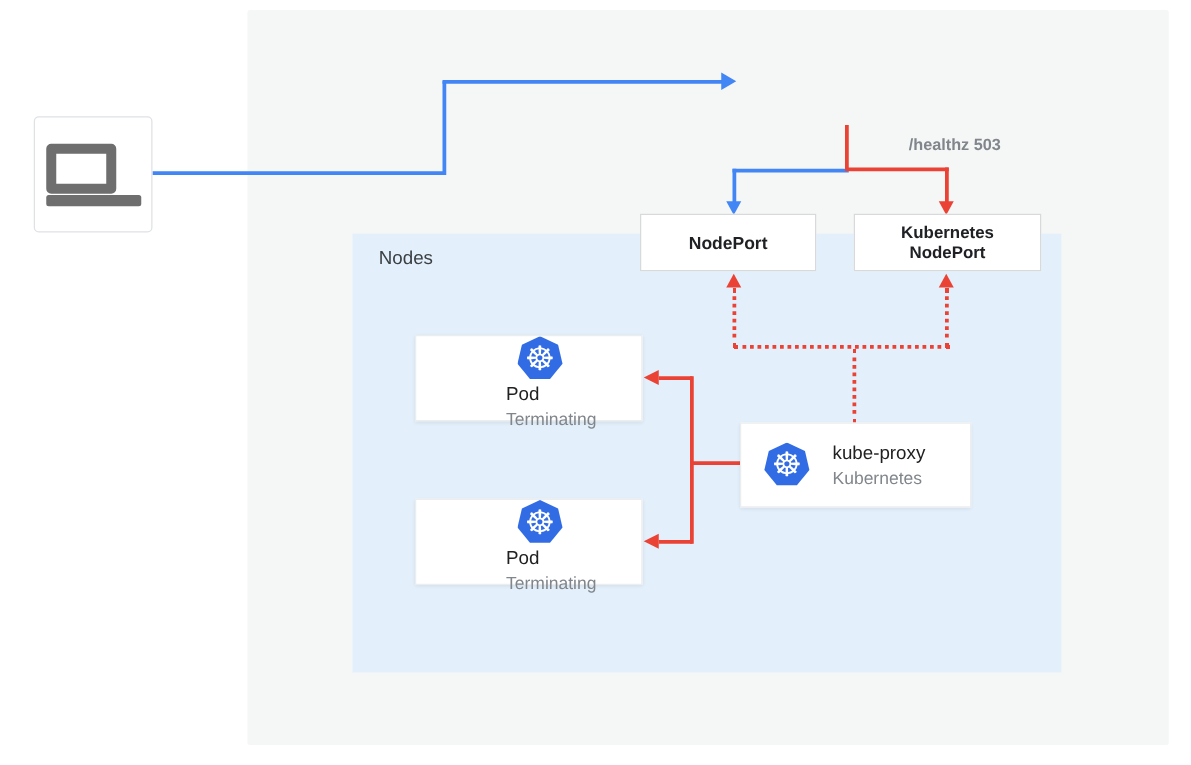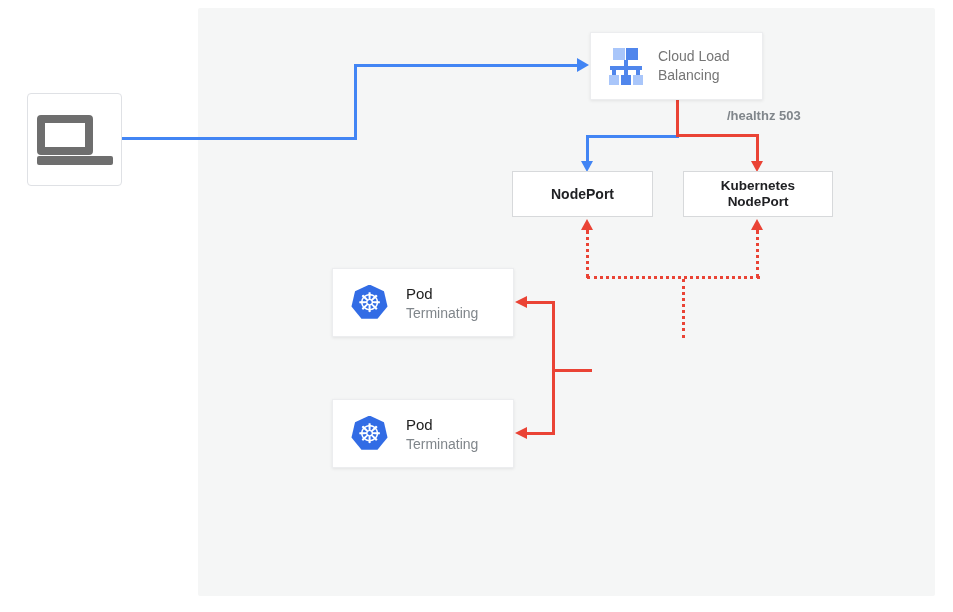--- a/index.html
+++ b/index.html
@@ -43,21 +43,21 @@
   .lb-b2{left:12px;top:27px;width:10px;height:10px;background:var(--lb-medium);}
   .lb-b3{left:24px;top:27px;width:10px;height:10px;background:var(--lb-light);}
 
   
   .nodeport-box{left:512px;top:171px;width:141px;height:46px;justify-content:center;font-weight:bold;font-size:14px;color:#202124;}
   .hc-box{left:683px;top:171px;width:150px;height:46px;flex-direction:column;justify-content:center;font-weight:bold;font-size:13.5px;line-height:16px;color:#202124;text-align:center;}
 
   
   .pod1{left:332px;top:268px;}
   .pod2{left:332px;top:399px;}
-  .pod-box{width:182px;height:69px;padding-left:18px;}
+  .pod-box{width:182px;height:69px;padding-left:18px;flex-direction:column;}
   .kp-box{left:592px;top:338px;width:185px;height:68px;padding-left:18px;}
   .node-text{margin-left:18px;}
   .node-title{font-size:15px;color:var(--dark-text);line-height:21px;}
   .node-sub{font-size:14px;color:var(--muted-text);line-height:19px;}
   .k8s-icon{width:37px;height:36px;background:var(--k8s);flex:0 0 auto;
     clip-path:polygon(50% 0%,89.1% 18.8%,98.7% 61.2%,71.7% 95.1%,28.3% 95.1%,1.3% 61.2%,10.9% 18.8%);
     display:flex;align-items:center;justify-content:center;}
   .k8s-icon::after{content:"\2638";color:#fff;font-size:27px;line-height:1;font-family:"DejaVu Sans",sans-serif;}
 
   
@@ -74,20 +74,23 @@
   .ar-left-red{border-right:12px solid var(--red);border-top:6.5px solid transparent;border-bottom:6.5px solid transparent;}
 
   .healthz{left:688px;top:108px;font-size:13px;font-weight:bold;color:var(--muted-text);margin-left:39px;}
 </style>
 </head>
 <body>
 
 <div class="canvas">
 
   <div class="abs panel"></div>
+  <div class="abs nodes-group">
+    <div class="nodes-label">Nodes</div>
+  </div>
 
   <div>
     <div class="seg blue" style="left:122px;top:137px;width:234px;height:3px;"></div>
     <div class="seg blue" style="left:354px;top:65px;width:3px;height:75px;"></div>
     <div class="seg blue" style="left:354px;top:64px;width:224px;height:3px;"></div>
     <div class="arrow ar-right-blue" style="left:577px;top:58px;"></div>
   </div>
 
   <div>
     <div class="seg blue" style="left:586px;top:135px;width:93px;height:3px;"></div>
@@ -118,38 +121,20 @@
     <div class="arrow ar-left-red" style="left:515px;top:427px;"></div>
   </div>
 
   <div class="abs client-box">
     <div>
       <div class="laptop-screen"></div>
       <div class="laptop-base"></div>
     </div>
   </div>
 
-  <div class="abs card soft clb-box">
-    <div class="lb-icon">
-      <span class="lb-s1"></span>
-        <span class="lb-s2"></span>
-        <span class="lb-stem"></span>
-      <span class="lb-bar"></span>
-        <span class="lb-l1"></span>
-        <span class="lb-l2"></span>
-        <span class="lb-l3"></span>
-      <span class="lb-b1"></span>
-        <span class="lb-b2"></span>
-        <span class="lb-b3"></span>
-    </div>
-    <div class="clb-text">
-      <div>Cloud Load</div>
-      <div>Balancing</div>
-    </div>
-  </div>
 
   <div class="abs card bordered nodeport-box">
     <span>NodePort</span>
   </div>
 
   <div class="abs card bordered hc-box">
     <span>Kubernetes</span>
     <span>NodePort</span>
   </div>
 
@@ -162,14 +147,21 @@
   </div>
 
   <div class="abs card soft pod-box pod2">
     <div class="k8s-icon"></div>
     <div class="node-text">
       <div class="node-title">Pod</div>
       <div class="node-sub">Terminating</div>
     </div>
   </div>
 
+  <div class="abs card soft kp-box">
+    <div class="k8s-icon"></div>
+    <div class="node-text">
+      <div class="node-title">kube-proxy</div>
+      <div class="node-sub">Kubernetes</div>
+    </div>
+  </div>
 
 </div>
 
 </body></html>

